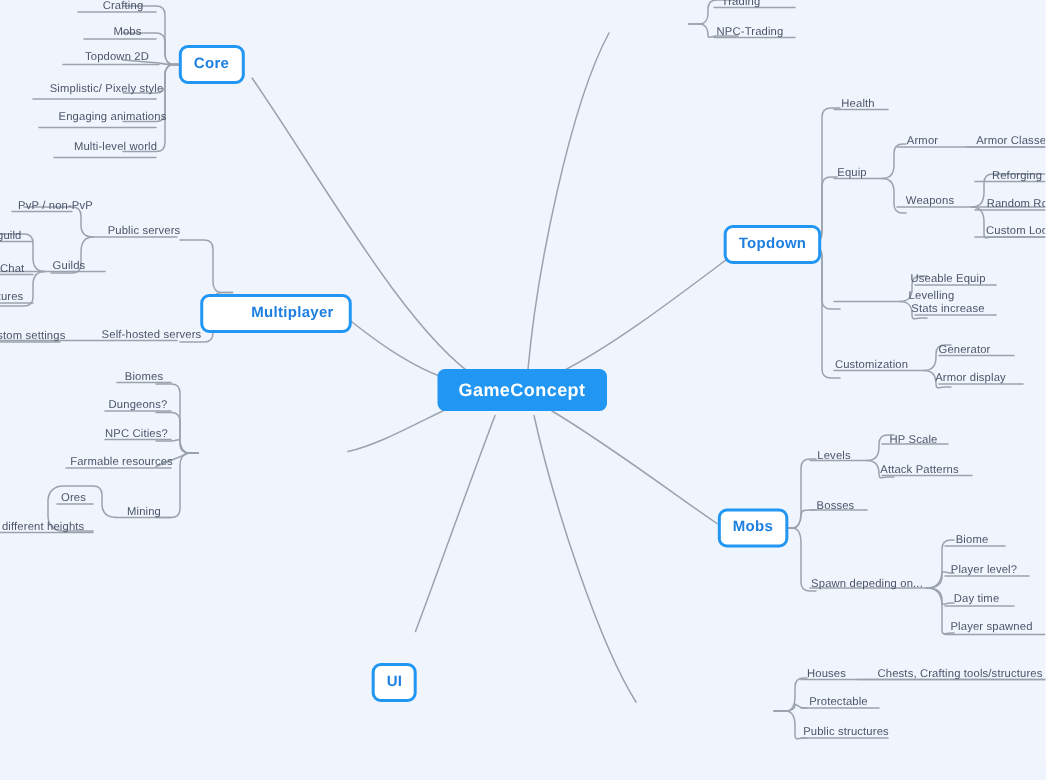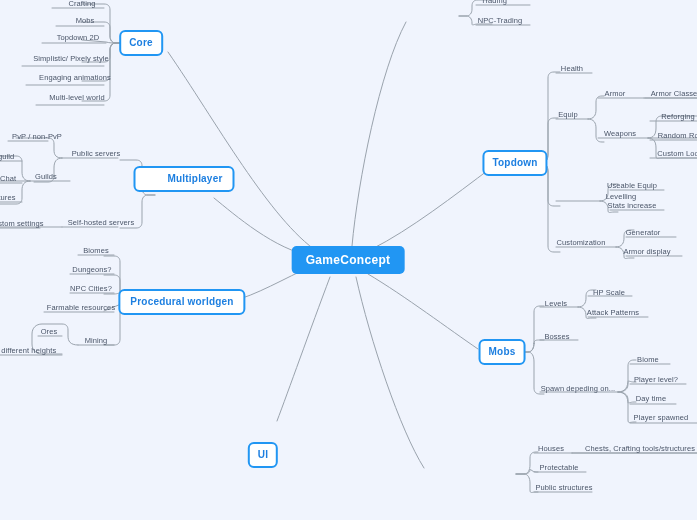--- a/index.html
+++ b/index.html
@@ -209,31 +209,30 @@
   <div class="node root" style="left:348px; top:260px;">GameConcept</div>
 
   <div class="node branch small" style="left:141px; top:43px;">Core</div>
   <div class="node leaf" style="left:82px; top:4px;">Crafting</div>
   <div class="node leaf" style="left:85px; top:21px;">Mobs</div>
   <div class="node leaf" style="left:78px; top:38px;">Topdown 2D</div>
   <div class="node leaf" style="left:71px; top:59px;">Simplistic/ Pixely style</div>
   <div class="node leaf" style="left:75px; top:78px;">Engaging animations</div>
   <div class="node leaf" style="left:77px; top:98px;">Multi-level world</div>
 
-  <div class="node branch" style="left:184px; top:179px;padding-left:32px;">Multiplayer</div>
+  <div class="node branch" style="left:184px; top:209px;padding-left:32px;">Multiplayer</div>
   <div class="node leaf" style="left:96px; top:154px;">Public servers</div>
   <div class="node leaf" style="left:101px; top:223px;">Self-hosted servers</div>
   <div class="node leaf" style="left:37px; top:137px;">PvP / non-PvP</div>
   <div class="node leaf" style="left:46px; top:177px;">Guilds</div>
   <div class="node leaf" style="left:16px; top:224px;">Custom settings</div>
   <div class="node leaf" style="left:-2px; top:157px;">Join guild</div>
   <div class="node leaf" style="left:-2px; top:179px;">Guild Chat</div>
   <div class="node leaf" style="left:-2px; top:198px;">Structures</div>
 
-  <div class="node branch" style="left:182px; top:302px;">Procedural worldgen</div>
   <div class="node leaf" style="left:96px; top:251px;text-align:center;">Biomes</div>
   <div class="node leaf" style="left:92px; top:270px;">Dungeons?</div>
   <div class="node leaf" style="left:91px; top:289px;">NPC Cities?</div>
   <div class="node leaf" style="left:81px; top:308px;">Farmable resources</div>
   <div class="node leaf" style="left:96px; top:341px;">Mining</div>
   <div class="node leaf" style="left:49px; top:332px;">Ores</div>
   <div class="node leaf" style="left:14px; top:351px;">Ores on different heights</div>
 
   <div class="node branch small" style="left:263px; top:421px;margin-top:34px;">UI</div>
 

